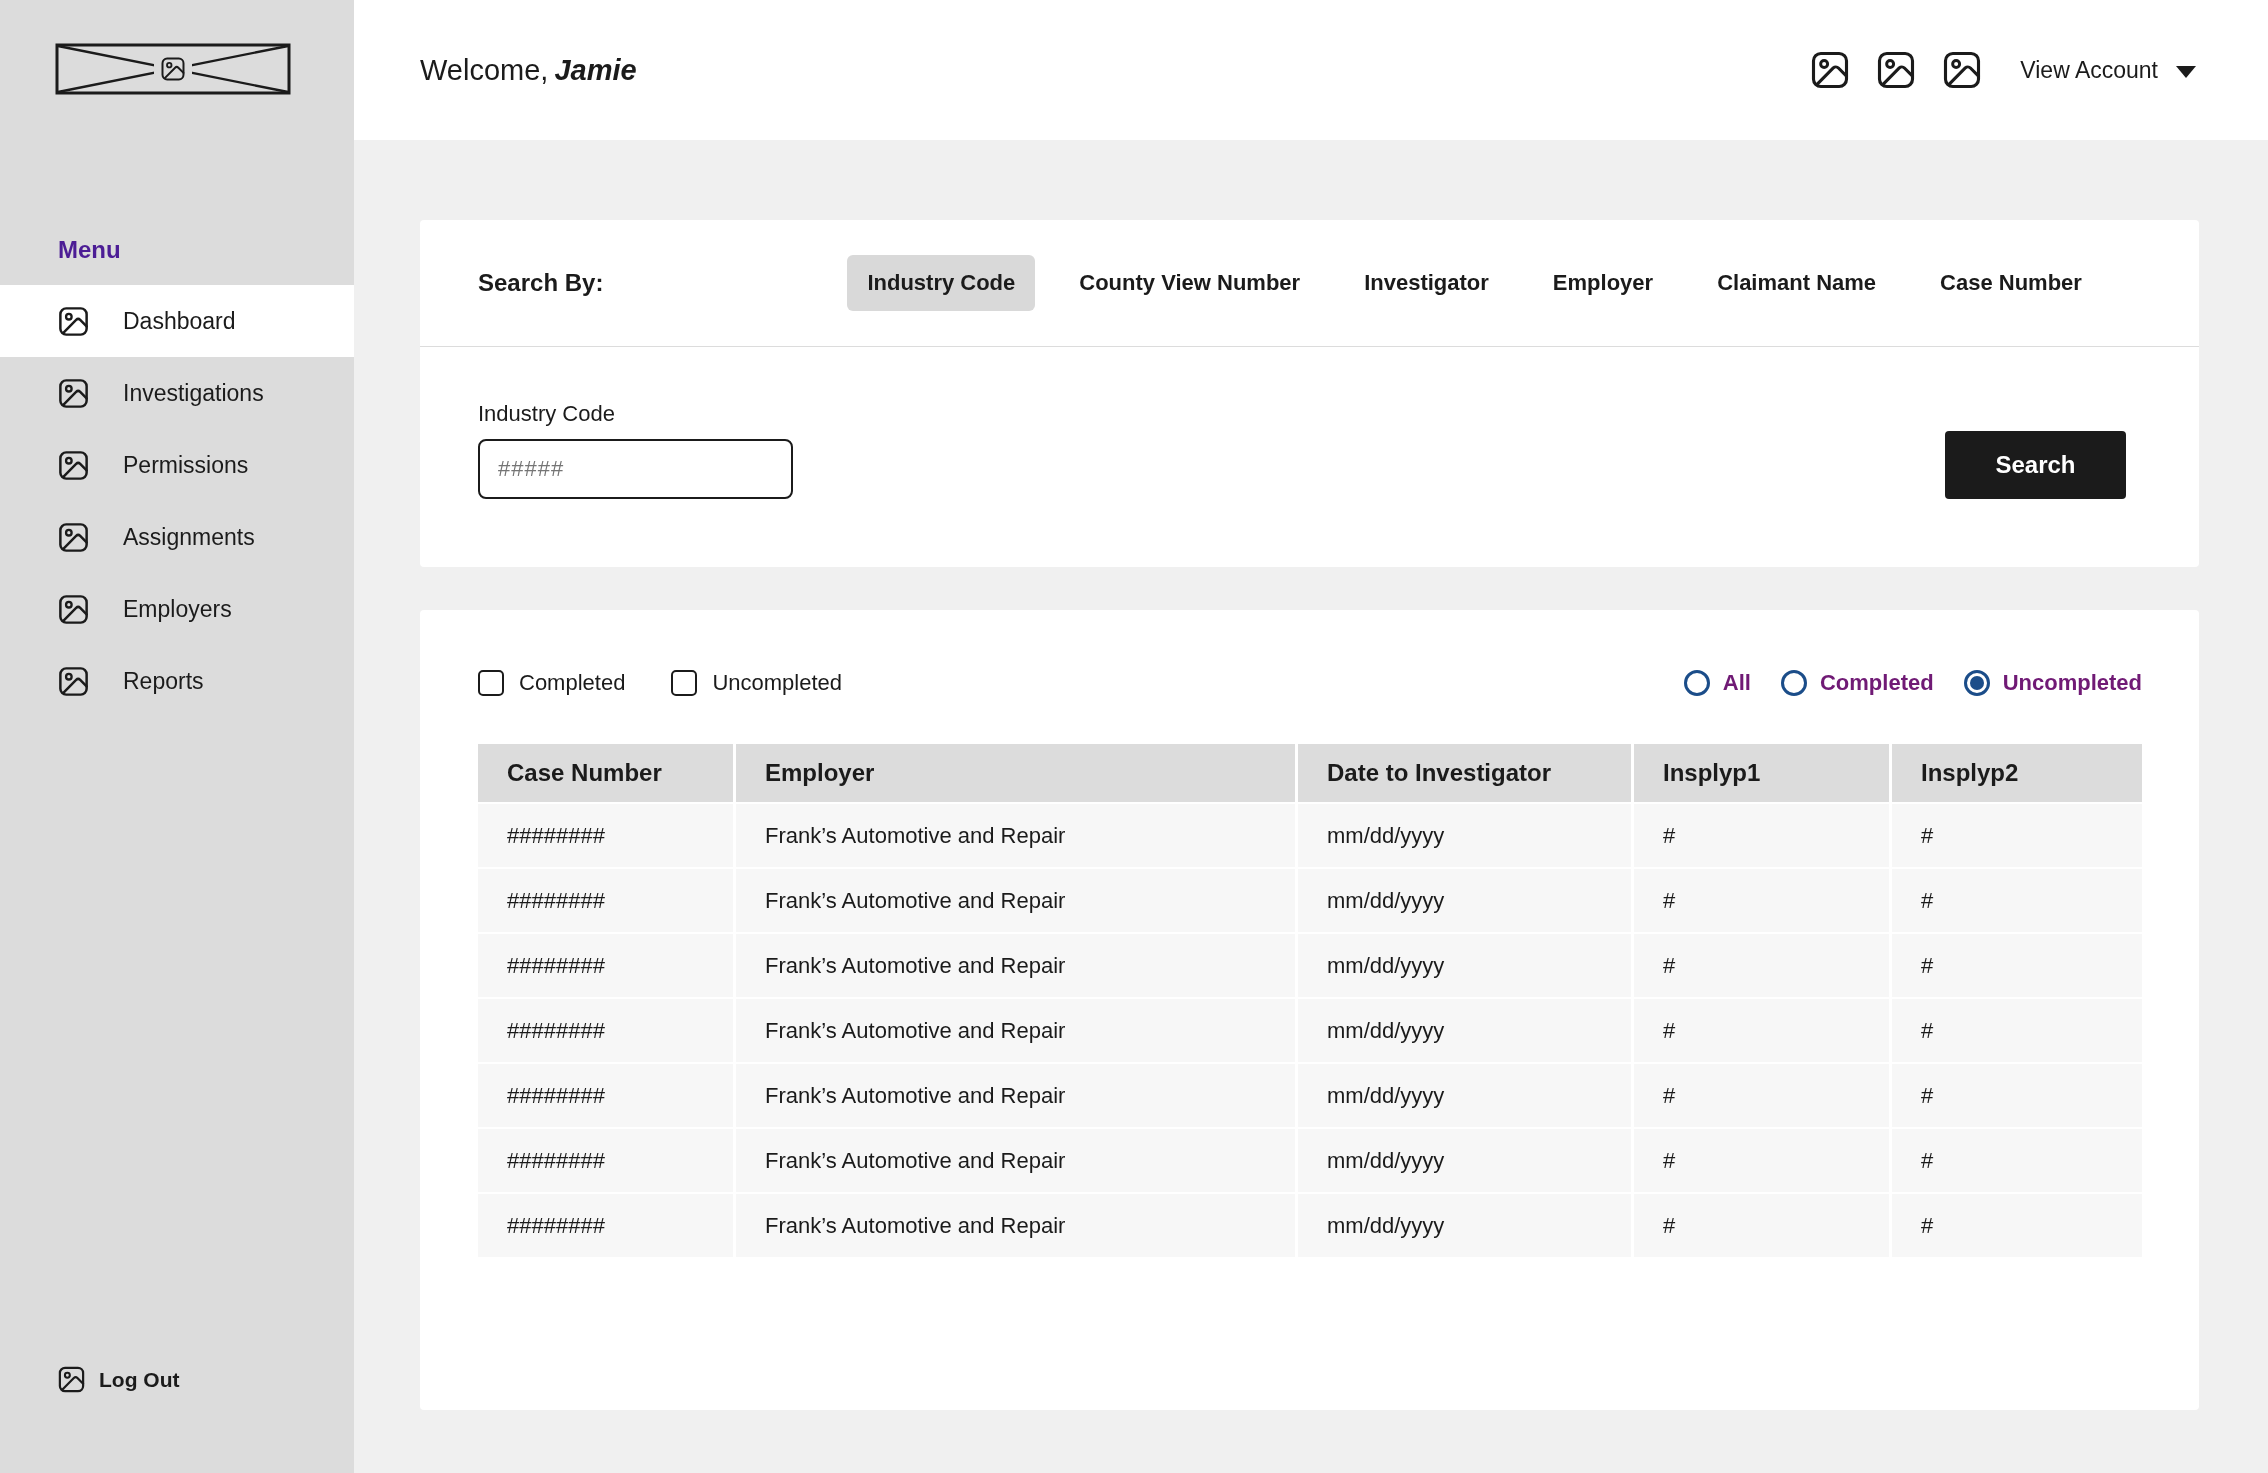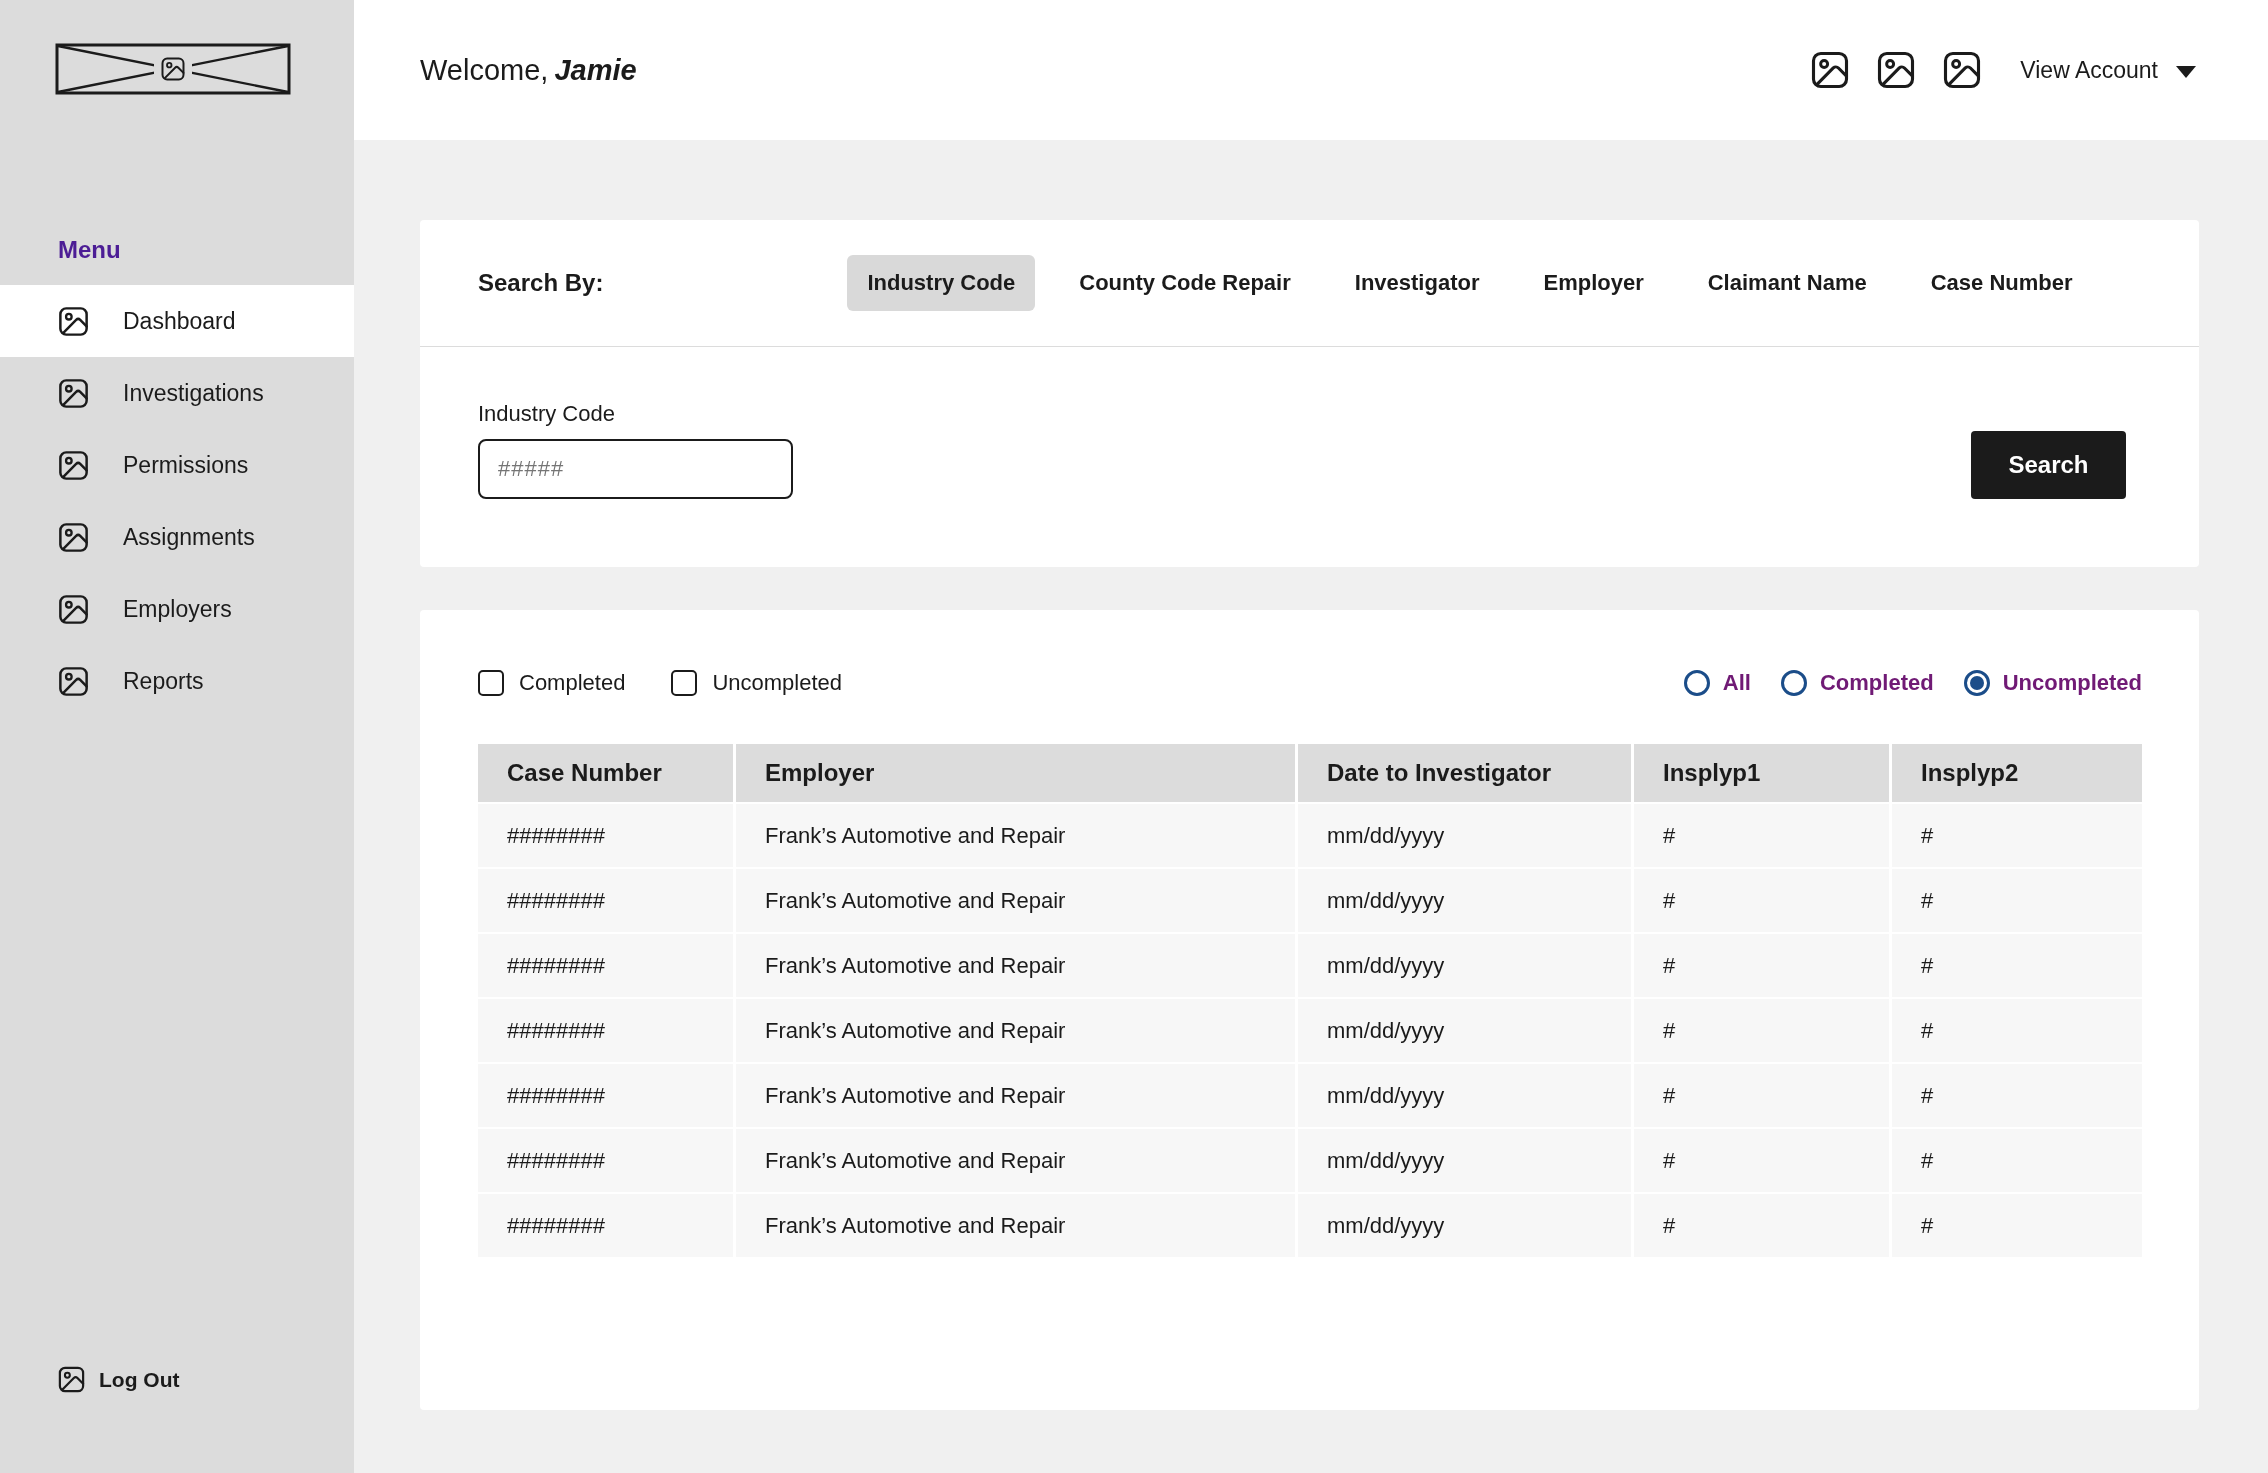--- a/index.html
+++ b/index.html
@@ -36,21 +36,21 @@
   .search-card{height:347px}
   .search-by-row{display:flex;align-items:center;height:127px;padding:0 58px;border-bottom:1px solid #dcdcdc}
   .search-by-label{font-size:24px;font-weight:700;white-space:nowrap}
   .tabs{display:flex;align-items:center;gap:24px;margin-left:244px}
   .tab{font-family:inherit;font-size:22px;font-weight:600;color:#1b1b1b;background:transparent;border:none;padding:15px 20px;border-radius:6px;cursor:pointer;white-space:nowrap}
   .tab.selected{background:#d9d9d9}
   .form-row{display:flex;align-items:flex-end;justify-content:space-between;padding:54px 73px 0 58px}
   .field-label{display:block;font-size:22px;margin-bottom:12px}
   .text-input{width:315px;height:60px;border:2.5px solid #1b1b1b;border-radius:8px;font-family:inherit;font-size:22px;padding:0 18px;outline:none;background:#fff;color:#1b1b1b}
   .text-input::placeholder{color:#757575;letter-spacing:1px}
-  .search-btn{width:155px;height:68px;background:#1b1b1b;color:#fff;border:none;border-radius:4px;font-family:inherit;font-size:24px;font-weight:600;cursor:pointer}
+  .search-btn{width:181px;height:68px;background:#1b1b1b;color:#fff;border:none;border-radius:4px;font-family:inherit;font-size:24px;font-weight:600;cursor:pointer}
 
   
   .results-card{margin-top:43px;height:800px;padding:60px 57px 0 58px}
   .filters-row{display:flex;align-items:center;margin-bottom:48px}
   .check{display:flex;align-items:center;gap:15px;cursor:pointer}
   .check + .check{margin-left:46px}
   .cbox{width:26px;height:26px;border:2.5px solid #1b1b1b;border-radius:5px;background:#fff;flex:0 0 26px}
   .check-label{font-size:22px}
   .radios{margin-left:auto;display:flex;align-items:center;gap:30px}
   .radio{display:flex;align-items:center;gap:13px;cursor:pointer}
@@ -162,21 +162,21 @@
       </div>
     </header>
 
     <main class="content">
 
       <section class="card search-card">
         <div class="search-by-row">
           <span class="search-by-label">Search By:</span>
           <div class="tabs">
             <button class="tab selected">Industry Code</button>
-            <button class="tab">County Code Repair</button>
+            <button class="tab">County View Number</button>
             <button class="tab">Investigator</button>
             <button class="tab">Employer</button>
             <button class="tab">Claimant Name</button>
             <button class="tab">Case Number</button>
           </div>
         </div>
         <div class="form-row">
           <div class="field">
             <label class="field-label">Industry Code</label>
             <input class="text-input" type="text" placeholder="#####" style="">

